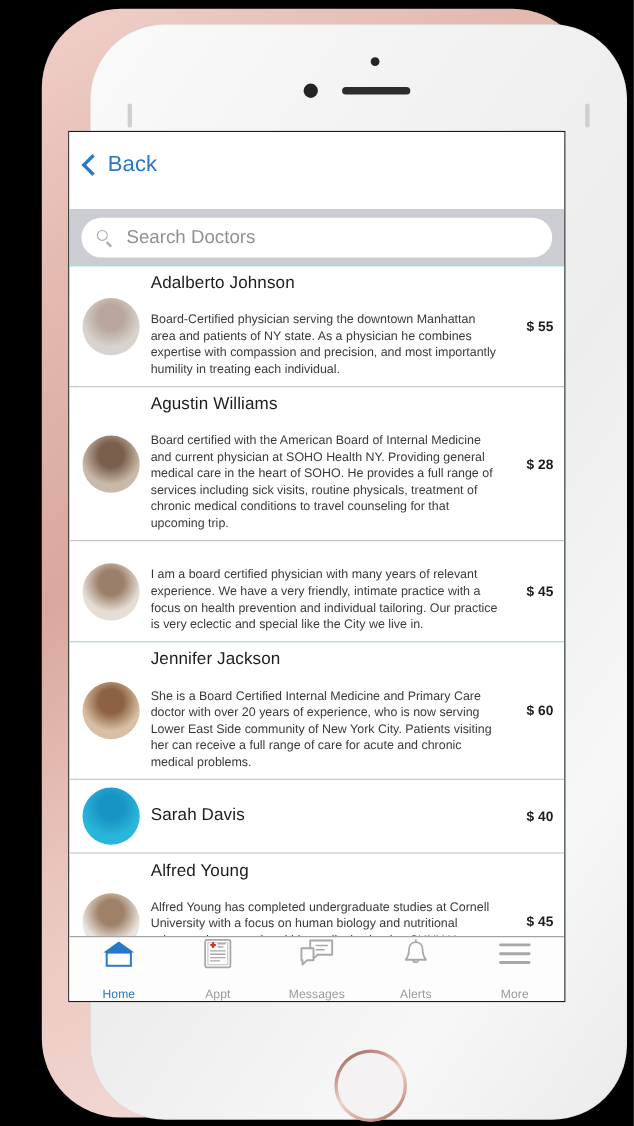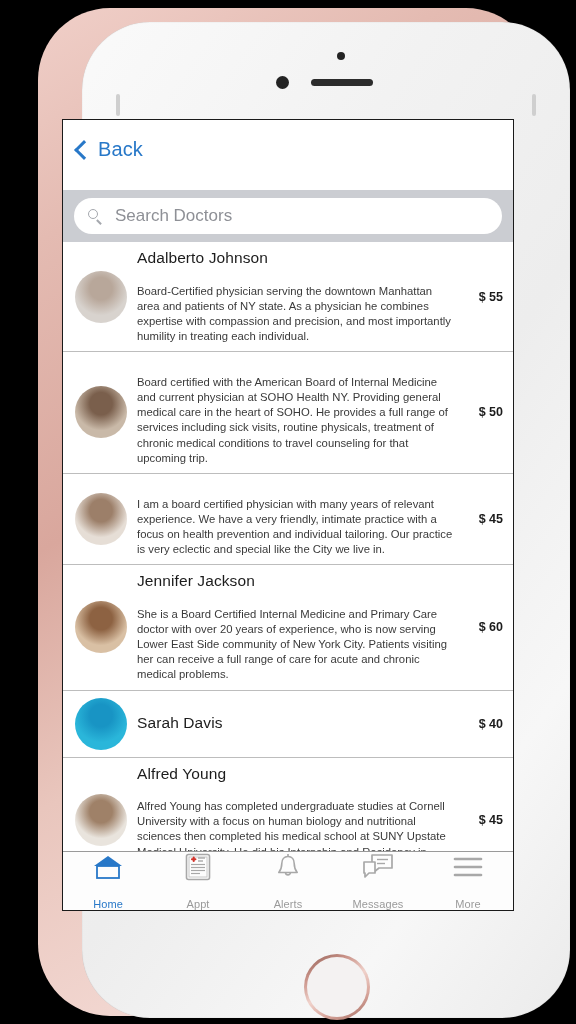--- a/index.html
+++ b/index.html
@@ -314,23 +314,24 @@
         <div class="avatar" style="background: radial-gradient(circle at 50% 34%, rgb(184, 167, 154) 0%, rgb(184, 167, 154) 26%, rgb(216, 211, 206) 62%, rgb(216, 211, 206) 100%);"></div>
         <div class="doctor-info">
           <div class="doctor-name">Adalberto Johnson</div>
           <div class="doctor-bio">Board-Certified physician serving the downtown Manhattan area and patients of NY state. As a physician he combines expertise with compassion and precision, and most importantly humility in treating each individual.</div>
         </div>
         <div class="doctor-price">$ 55</div>
       </div>
       <div class="doctor-row">
         <div class="avatar" style="background: radial-gradient(circle at 50% 34%, rgb(122, 95, 76) 0%, rgb(122, 95, 76) 26%, rgb(201, 185, 168) 62%, rgb(201, 185, 168) 100%);"></div>
         <div class="doctor-info">
+          <div class="doctor-name">Agustin Williams</div>
           <div class="doctor-bio">Board certified with the American Board of Internal Medicine and current physician at SOHO Health NY. Providing general medical care in the heart of SOHO. He provides a full range of services including sick visits, routine physicals, treatment of chronic medical conditions to travel counseling for that upcoming trip.</div>
         </div>
-        <div class="doctor-price">$ 50</div>
+        <div class="doctor-price">$ 28</div>
       </div>
       <div class="doctor-row">
         <div class="avatar" style="background: radial-gradient(circle at 50% 34%, rgb(156, 127, 105) 0%, rgb(156, 127, 105) 26%, rgb(230, 222, 214) 62%, rgb(230, 222, 214) 100%);"></div>
         <div class="doctor-info">
           <div class="doctor-bio">I am a board certified physician with many years of relevant experience. We have a very friendly, intimate practice with a focus on health prevention and individual tailoring. Our practice is very eclectic and special like the City we live in.</div>
         </div>
         <div class="doctor-price">$ 45</div>
       </div>
       <div class="doctor-row">
         <div class="avatar" style="background: radial-gradient(circle at 50% 34%, rgb(141, 98, 66) 0%, rgb(141, 98, 66) 26%, rgb(217, 192, 164) 62%, rgb(217, 192, 164) 100%);"></div>
@@ -378,38 +379,38 @@
             <line x1="6" y1="11.5" x2="20" y2="11.5" stroke="#a8a8a8" stroke-width="1.2"></line>
             <line x1="6" y1="14.5" x2="20" y2="14.5" stroke="#a8a8a8" stroke-width="1.2"></line>
             <line x1="6" y1="17.5" x2="20" y2="17.5" stroke="#a8a8a8" stroke-width="1.2"></line>
             <line x1="6" y1="20.5" x2="15" y2="20.5" stroke="#a8a8a8" stroke-width="1.2"></line>
           </svg>
         </span>
         <span class="tab-label">Appt</span>
       </div>
       <div class="tab-item">
         <span class="tab-icon">
-          <svg width="26" height="28" viewBox="0 0 26 28">
-            <path d="M13 3.5c-4 0-6.2 3-6.2 7 0 5-1.6 7.2-3 9h18.4c-1.4-1.8-3-4-3-9 0-4-2.2-7-6.2-7z" fill="none" stroke="#a8a8a8" stroke-width="1.6" stroke-linejoin="round"></path>
-            <line x1="13" y1="1" x2="13" y2="3.5" stroke="#a8a8a8" stroke-width="1.6"></line>
-            <path d="M10.6 19.5a2.4 2.4 0 0 0 4.8 0" fill="none" stroke="#a8a8a8" stroke-width="1.6"></path>
-          </svg>
-        </span>
-        <span class="tab-label">Alerts</span>
-      </div>
-      <div class="tab-item">
-        <span class="tab-icon">
           <svg width="32" height="28" viewBox="0 0 32 28">
             <path d="M10 2h20v13H17l-5 4v-4h-2z" fill="none" stroke="#a8a8a8" stroke-width="1.7" stroke-linejoin="round"></path>
             <line x1="15" y1="6.5" x2="26" y2="6.5" stroke="#a8a8a8" stroke-width="1.4"></line>
             <line x1="15" y1="10.5" x2="23" y2="10.5" stroke="#a8a8a8" stroke-width="1.4"></line>
             <path d="M2 9h11v11H7l-4 4v-4H2z" fill="#fdfdfd" stroke="#a8a8a8" stroke-width="1.7" stroke-linejoin="round"></path>
           </svg>
         </span>
         <span class="tab-label">Messages</span>
+      </div>
+      <div class="tab-item">
+        <span class="tab-icon">
+          <svg width="26" height="28" viewBox="0 0 26 28">
+            <path d="M13 3.5c-4 0-6.2 3-6.2 7 0 5-1.6 7.2-3 9h18.4c-1.4-1.8-3-4-3-9 0-4-2.2-7-6.2-7z" fill="none" stroke="#a8a8a8" stroke-width="1.6" stroke-linejoin="round"></path>
+            <line x1="13" y1="1" x2="13" y2="3.5" stroke="#a8a8a8" stroke-width="1.6"></line>
+            <path d="M10.6 19.5a2.4 2.4 0 0 0 4.8 0" fill="none" stroke="#a8a8a8" stroke-width="1.6"></path>
+          </svg>
+        </span>
+        <span class="tab-label">Alerts</span>
       </div>
       <div class="tab-item">
         <span class="tab-icon">
           <svg width="30" height="24" viewBox="0 0 30 24">
             <line x1="2" y1="4" x2="28" y2="4" stroke="#a8a8a8" stroke-width="2.6" stroke-linecap="round"></line>
             <line x1="2" y1="12" x2="28" y2="12" stroke="#a8a8a8" stroke-width="2.6" stroke-linecap="round"></line>
             <line x1="2" y1="20" x2="28" y2="20" stroke="#a8a8a8" stroke-width="2.6" stroke-linecap="round"></line>
           </svg>
         </span>
         <span class="tab-label">More</span>

